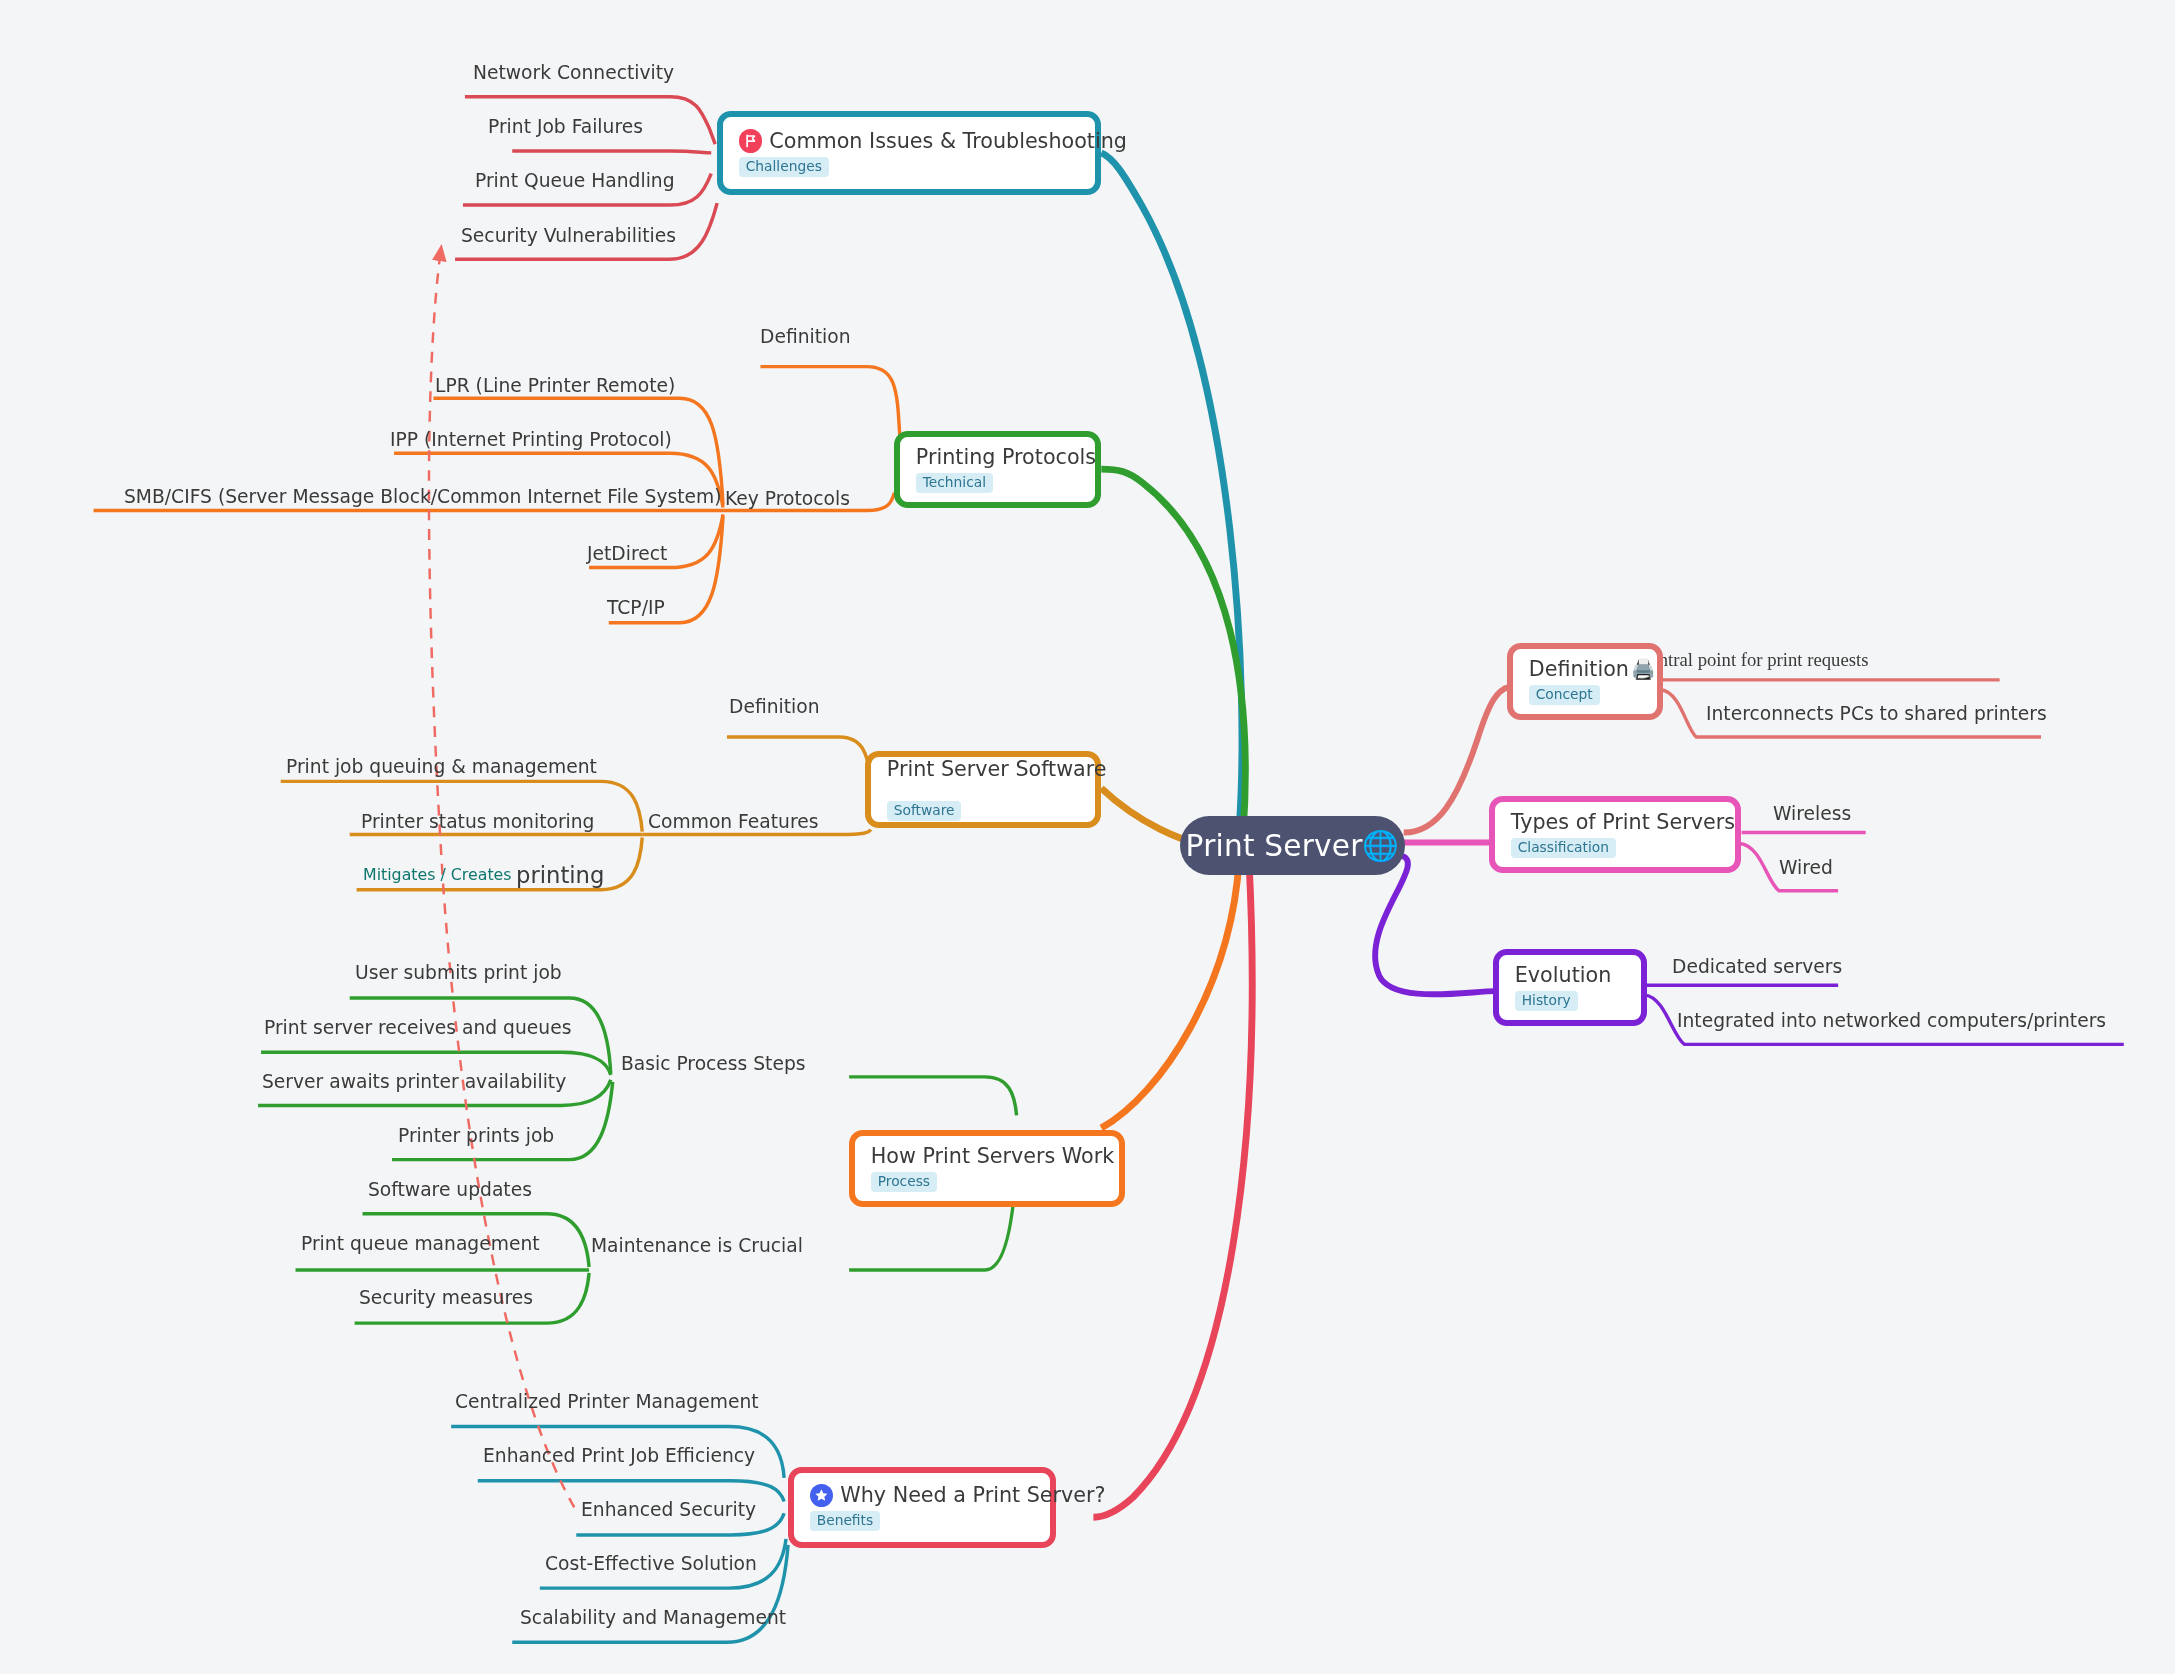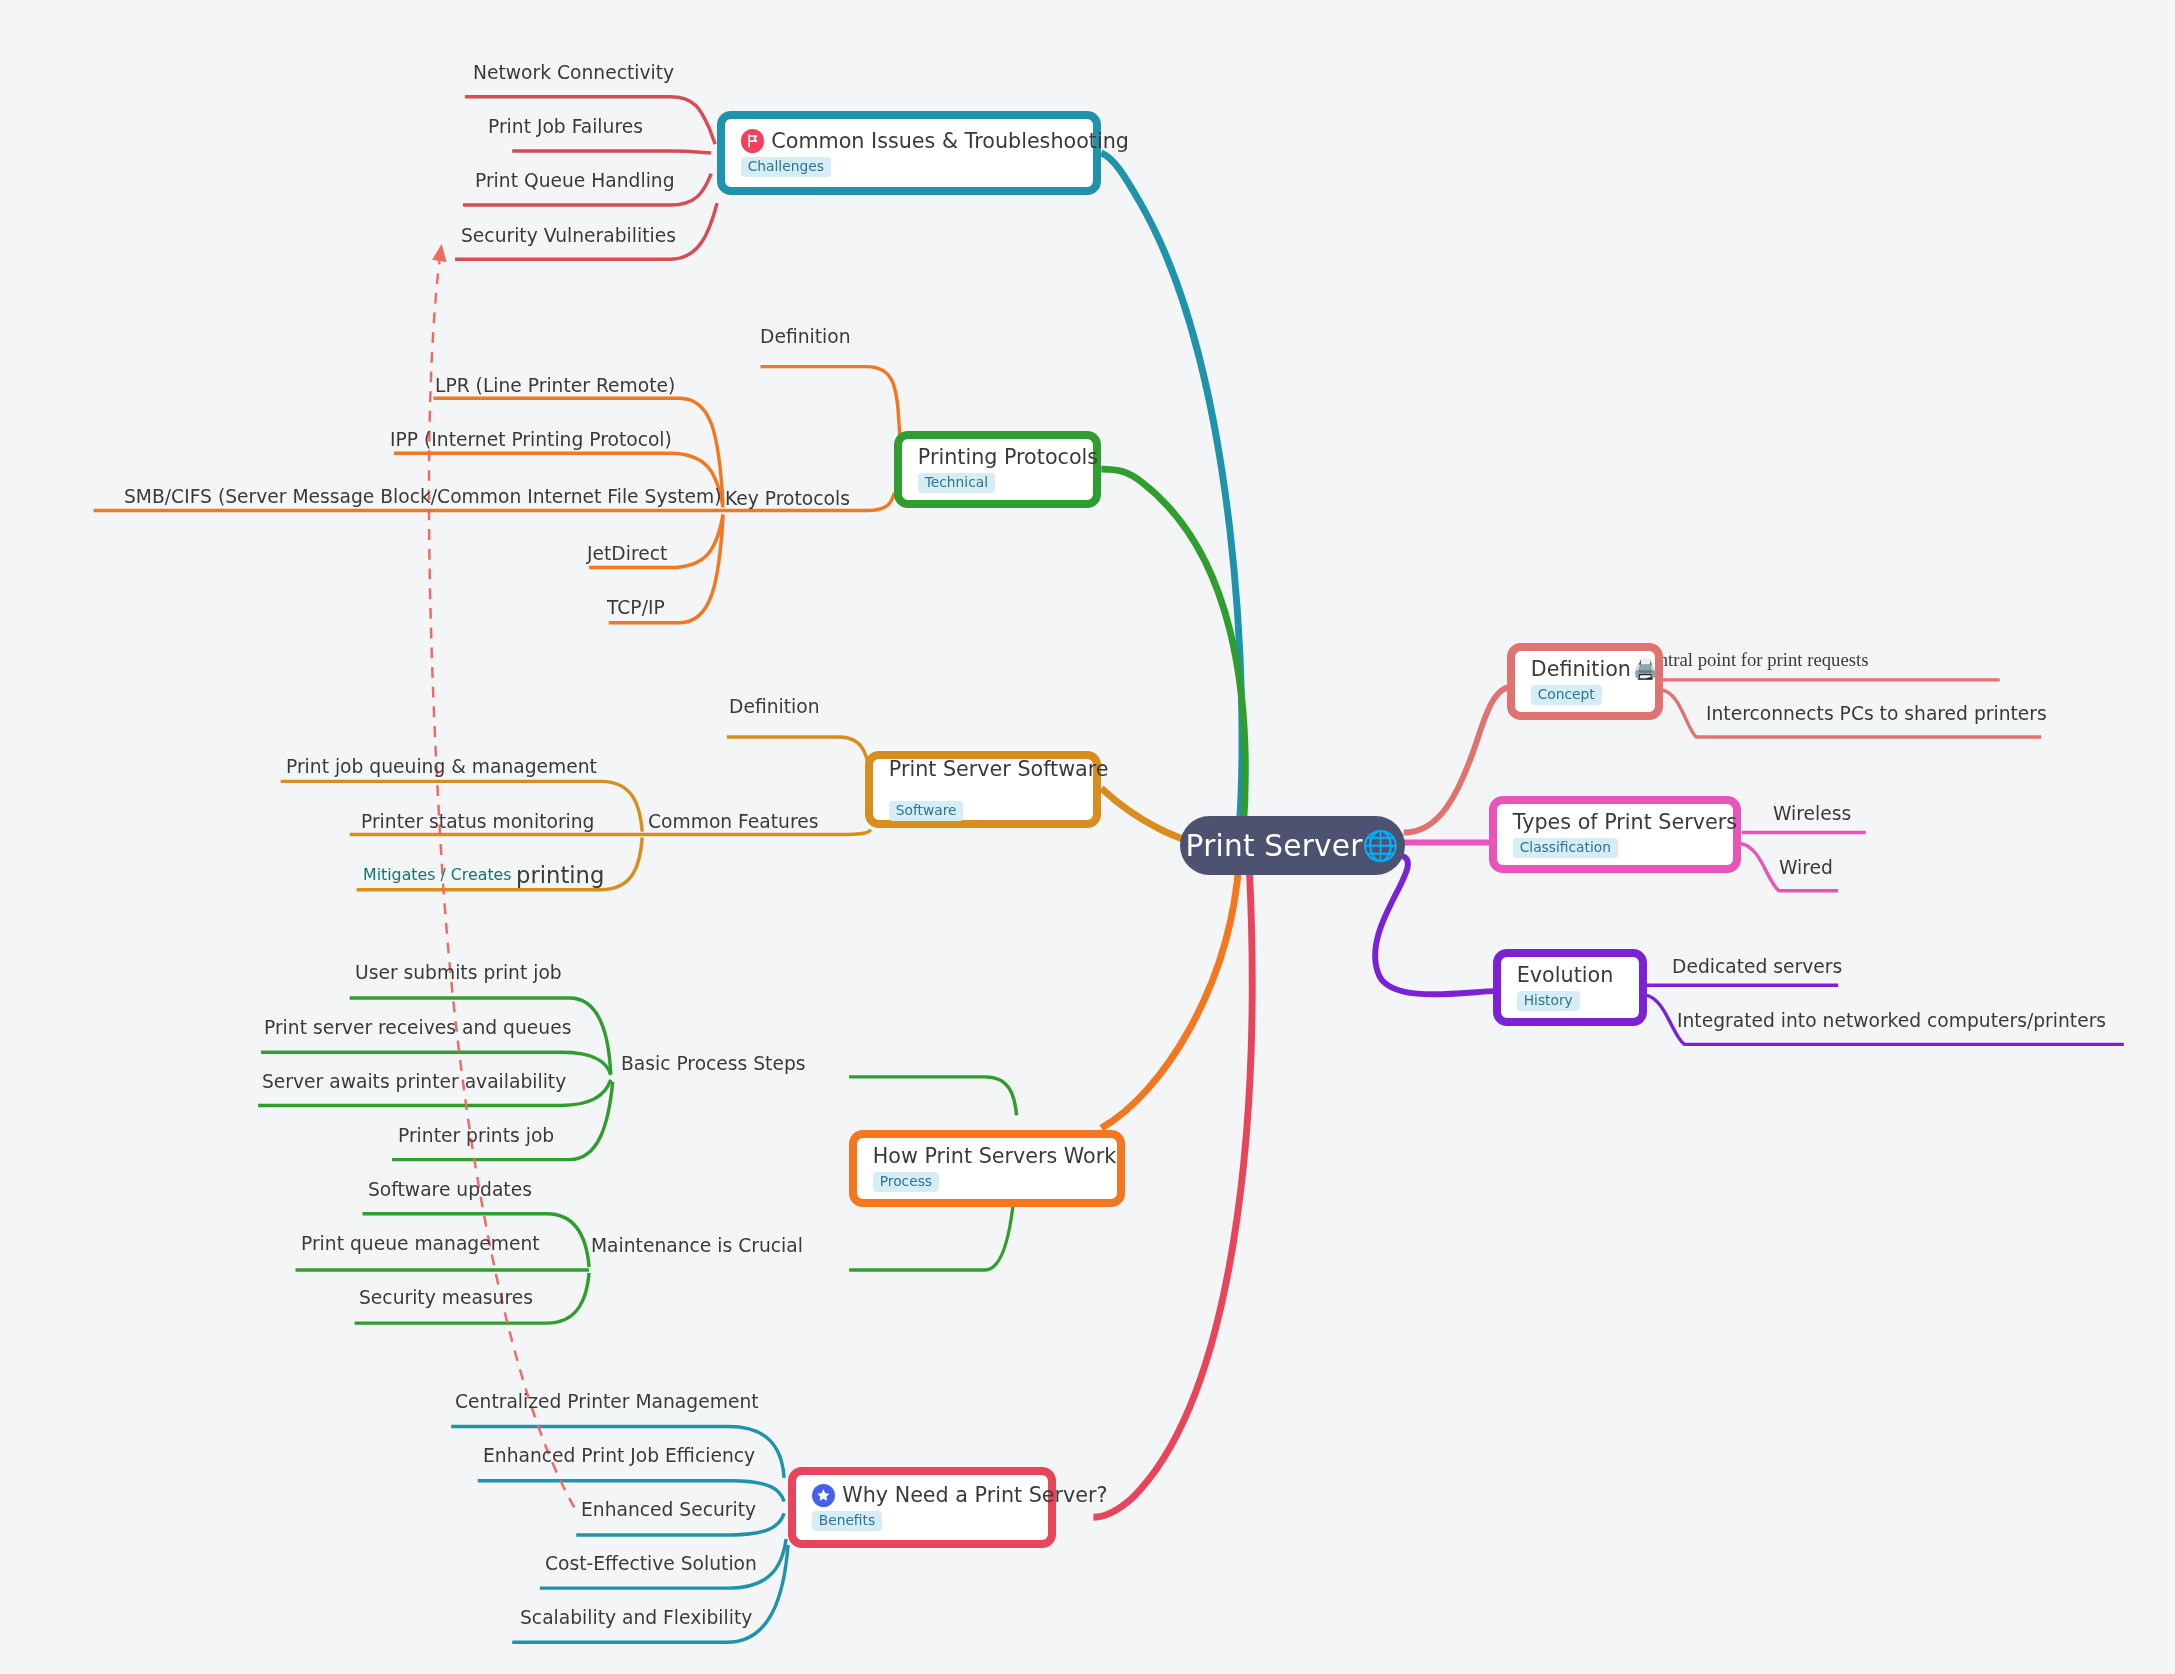--- a/index.html
+++ b/index.html
@@ -25,21 +25,21 @@
     box-sizing:border-box;
     z-index:6;
   }
   .root-node .root-label{letter-spacing:0.2px;}
   .globe{display:inline-block;margin-left:0px;}
 
   
   .branch-box{
     position:absolute;
     background:#ffffff;
-    border:8px solid #4c1d95;
+    border:6px solid #4c1d95;
     border-radius:13.8px;
     box-sizing:border-box;
     padding:9.9px 15.8px 9.9px 15.8px;
     z-index:5;
     display:flex;flex-direction:column;gap:3.9px;
     justify-content:center;
   }
   .branch-title{
     font-size:20.7px;color:#3a3a3a;white-space:nowrap;
     display:flex;align-items:center;gap:2px;line-height:1.1;
@@ -254,21 +254,21 @@
 
   <div class="leaf mid" style="left:591px;top:1236px;">Maintenance is Crucial</div>
   <div class="leaf" style="left:368px;top:1180px;">Software updates</div>
   <div class="leaf" style="left:301px;top:1234px;">Print queue management</div>
   <div class="leaf" style="left:359px;top:1288px;">Security measures</div>
 
   <div class="leaf" style="left:455px;top:1392px;">Centralized Printer Management</div>
   <div class="leaf" style="left:483px;top:1446px;">Enhanced Print Job Efficiency</div>
   <div class="leaf" style="left:581px;top:1500px;">Enhanced Security</div>
   <div class="leaf" style="left:545px;top:1554px;">Cost-Effective Solution</div>
-  <div class="leaf" style="left:520px;top:1608px;">Scalability and Flexibility</div>
+  <div class="leaf" style="left:520px;top:1608px;">Scalability and Management</div>
 
   <div class="leaf" style="left:1638px;top:650px;font-family:Liberation Serif, serif;">Central point for print requests</div>
   <div class="leaf" style="left:1706px;top:704px;">Interconnects PCs to shared printers</div>
 
   <div class="leaf" style="left:1773px;top:804px;">Wireless</div>
   <div class="leaf" style="left:1779px;top:858px;">Wired</div>
 
   <div class="leaf" style="left:1672px;top:957px;">Dedicated servers</div>
   <div class="leaf" style="left:1677px;top:1011px;">Integrated into networked computers/printers</div>
 

